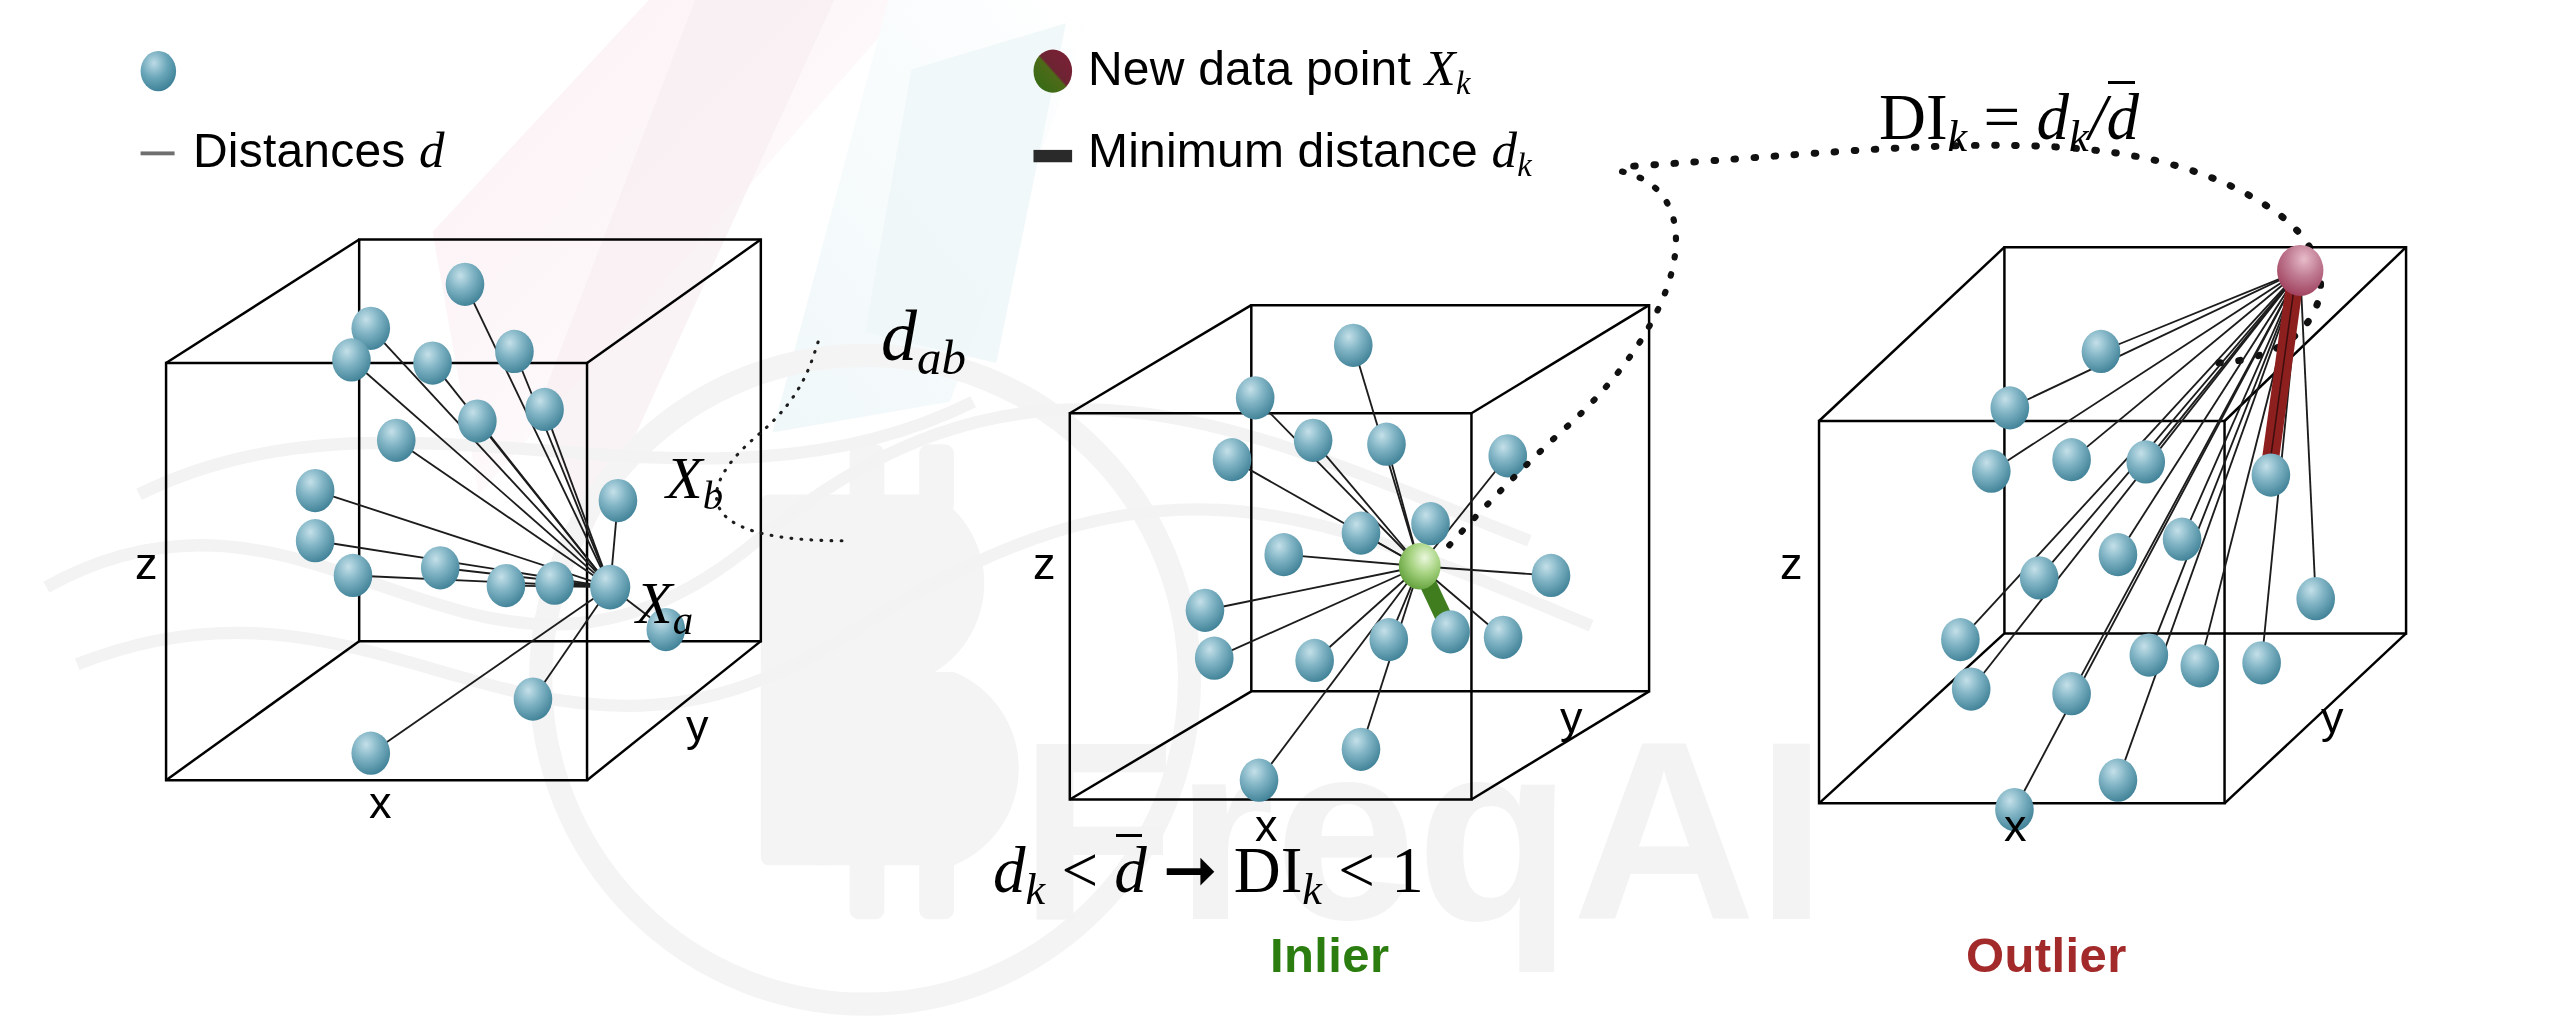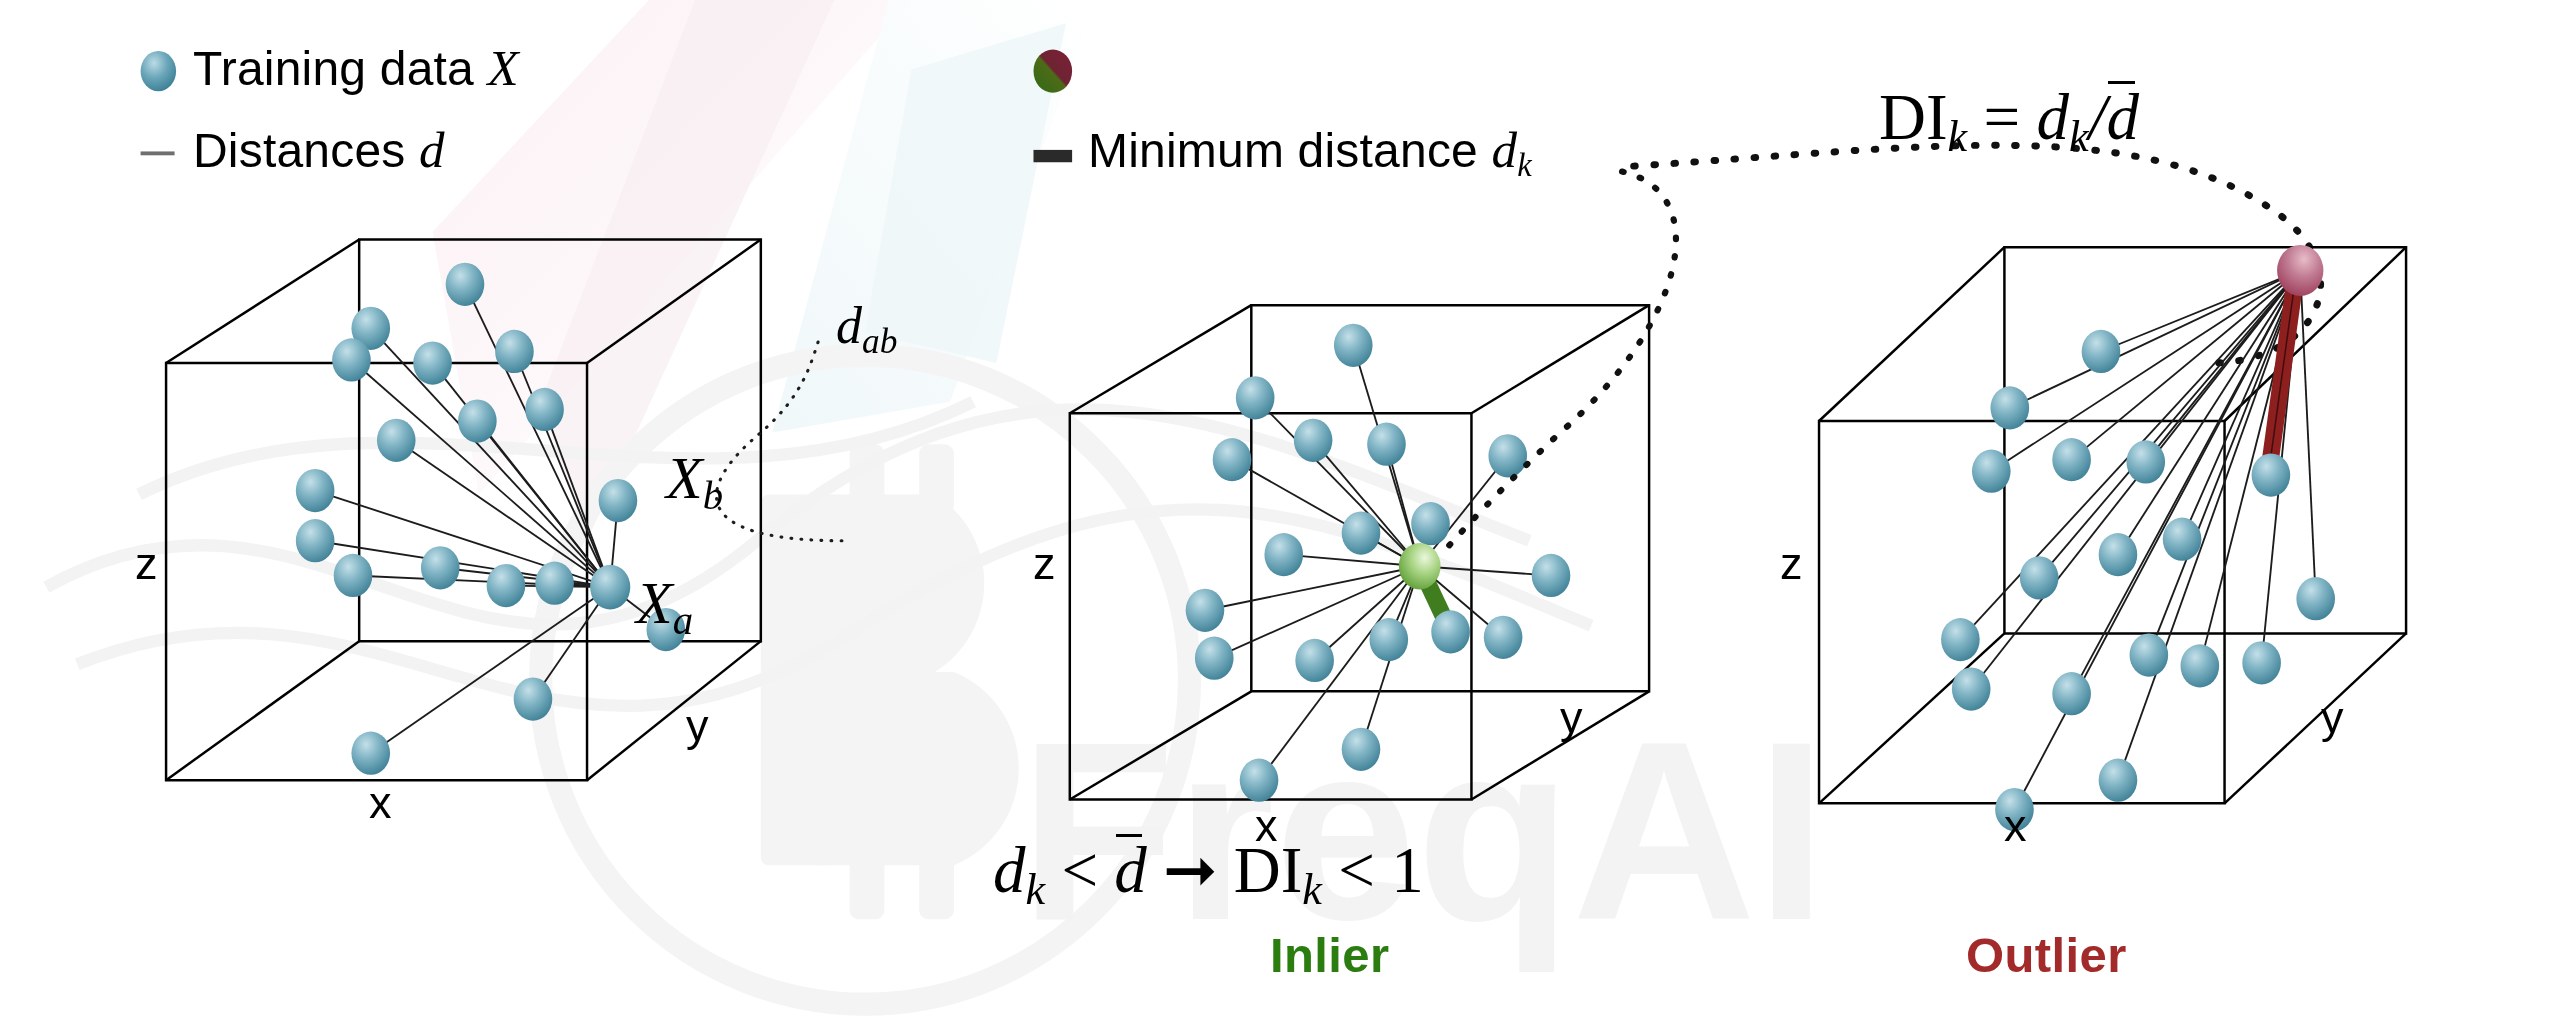--- a/index.html
+++ b/index.html
@@ -25,21 +25,21 @@
 
   
   .formula{font-family:"Liberation Serif","DejaVu Serif",serif;font-size:65px;color:#000;}
   .formula .it{font-style:italic;}
   .formula .up{font-style:normal;}
   .bar-d{position:relative;display:inline-block;font-style:italic;}
   .bar-d::before{content:"";position:absolute;left:4%;right:14%;top:-0.06em;height:3.1px;background:#000;}
 
   .axis-label{font-family:"Liberation Sans","DejaVu Sans",sans-serif;font-size:45px;color:#000;}
   .point-label{font-family:"Liberation Serif","DejaVu Serif",serif;font-style:italic;font-size:60px;color:#000;}
-  .dab-label{font-family:"Liberation Serif","DejaVu Serif",serif;font-style:italic;font-size:52px;color:#000;}
+  .dab-label{font-family:"Liberation Serif","DejaVu Serif",serif;font-style:italic;font-size:72px;color:#000;margin-left:45px;}
 
   .caption-word{
     font-family:"Liberation Sans","DejaVu Sans",sans-serif;
     font-weight:bold;font-size:49px;letter-spacing:0.4px;
   }
 </style>
 </head>
 <body>
 
 <div id="stage">
@@ -289,30 +289,30 @@
       <ellipse cx="2782" cy="848" rx="25" ry="28"></ellipse>
       <ellipse cx="2848" cy="862" rx="25" ry="28"></ellipse>
       <ellipse cx="2928" cy="858" rx="25" ry="28"></ellipse>
       <ellipse cx="2998" cy="775" rx="25" ry="28"></ellipse>
       <ellipse cx="2742" cy="1010" rx="25" ry="28"></ellipse>
       <ellipse cx="2608" cy="1048" rx="25" ry="28"></ellipse>
     </g>
     <ellipse cx="2978" cy="350" rx="30" ry="33" fill="url(#gRed)"></ellipse>
   </svg>
 
-  <div class="txt legend-label" style="left:193px;top:43px;">
-    <span>Training data</span>
-    <span class="mathit">X</span>
-  </div>
 
   <div class="txt legend-label" style="left:193px;top:125px;text-align:right;">
     <span>Distances</span>
     <span class="mathit">d</span>
   </div>
 
+  <div class="txt legend-label" style="left:1088px;top:43px;">
+    <span>New data point</span>
+    <span class="mathit">X</span><span class="sub">k</span>
+  </div>
 
   <div class="txt legend-label" style="left:1088px;top:125px;">
     <span>Minimum distance</span>
     <span class="mathit">d</span><span class="sub">k</span>
   </div>
 
   <div class="txt formula" style="left:1879px;top:85px;">
     <span class="up">DI</span><span class="sub">k</span>
     <span class="up">=</span>
     <span class="it">d</span><span class="sub">k</span><span class="it">/</span><span class="bar-d">d</span>

